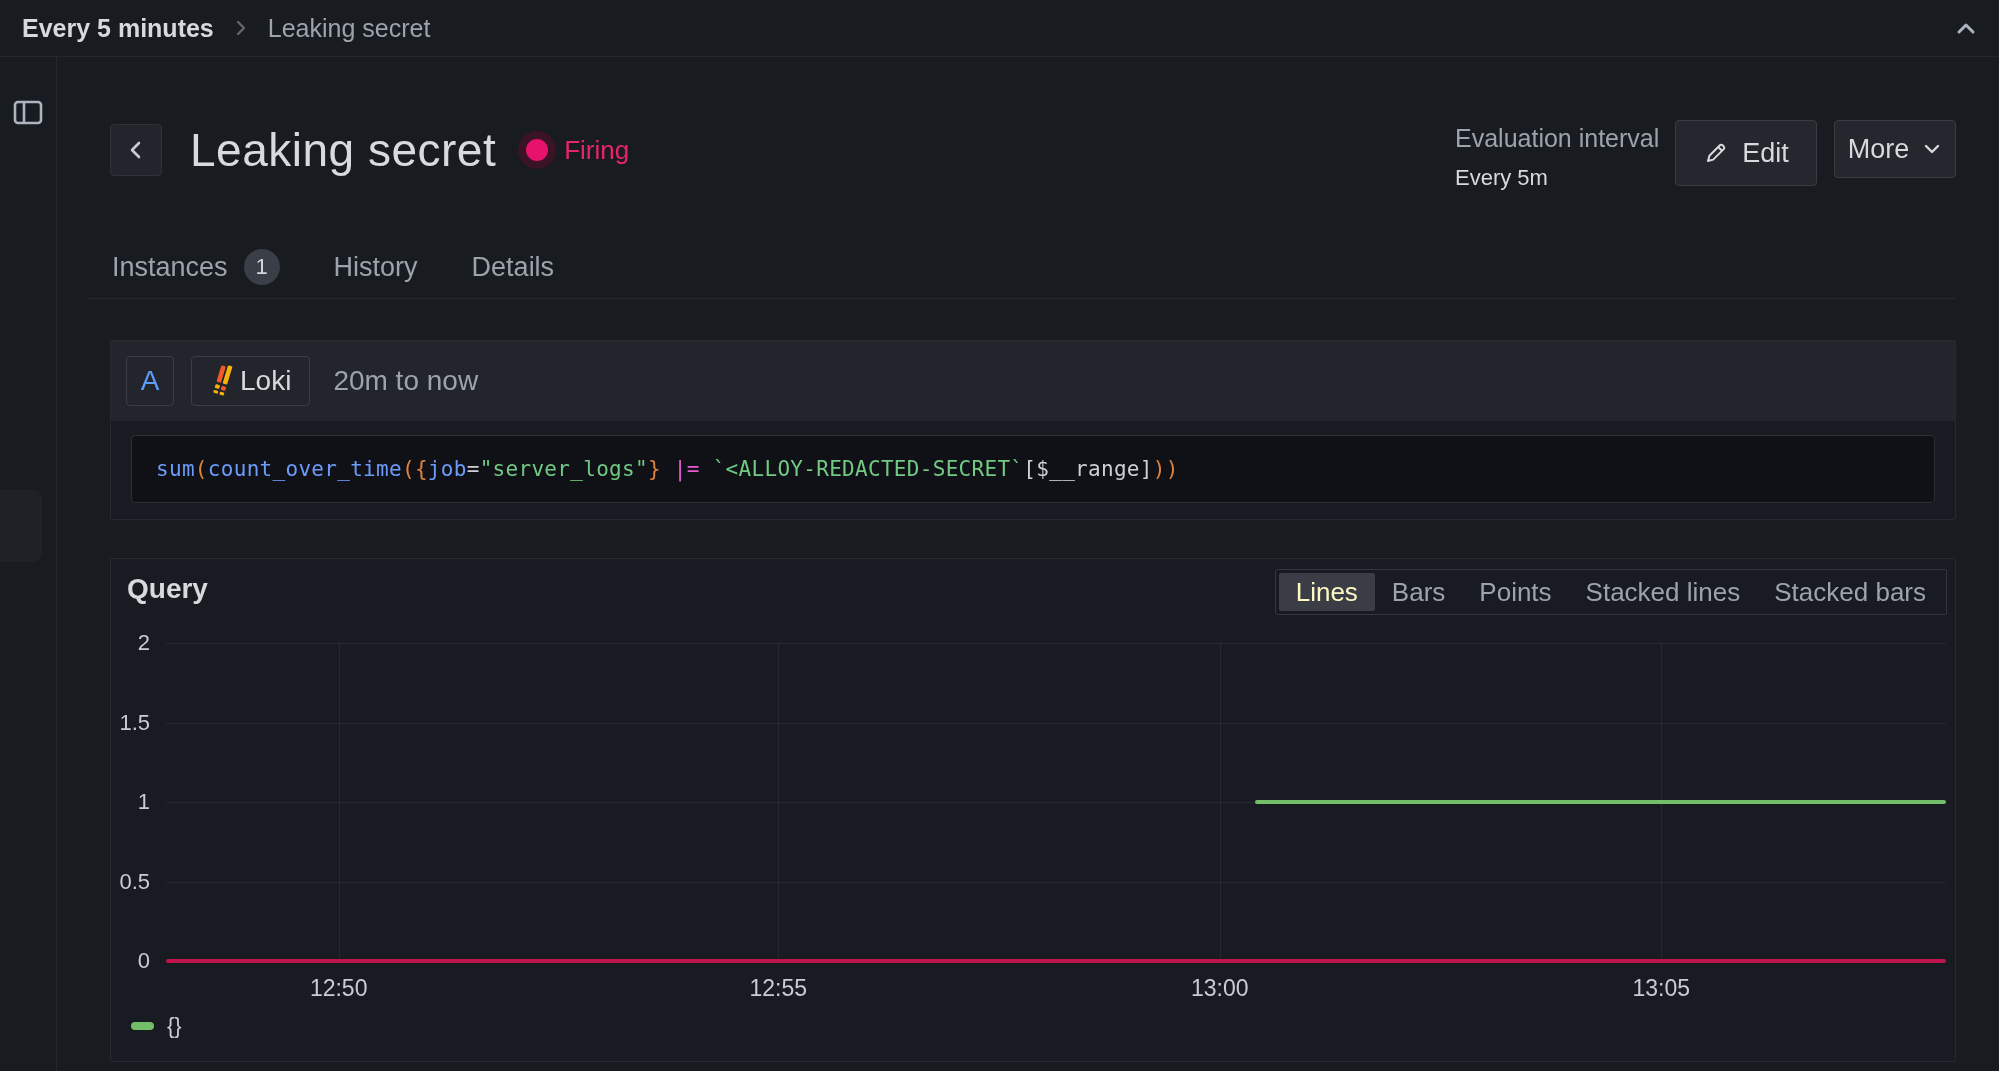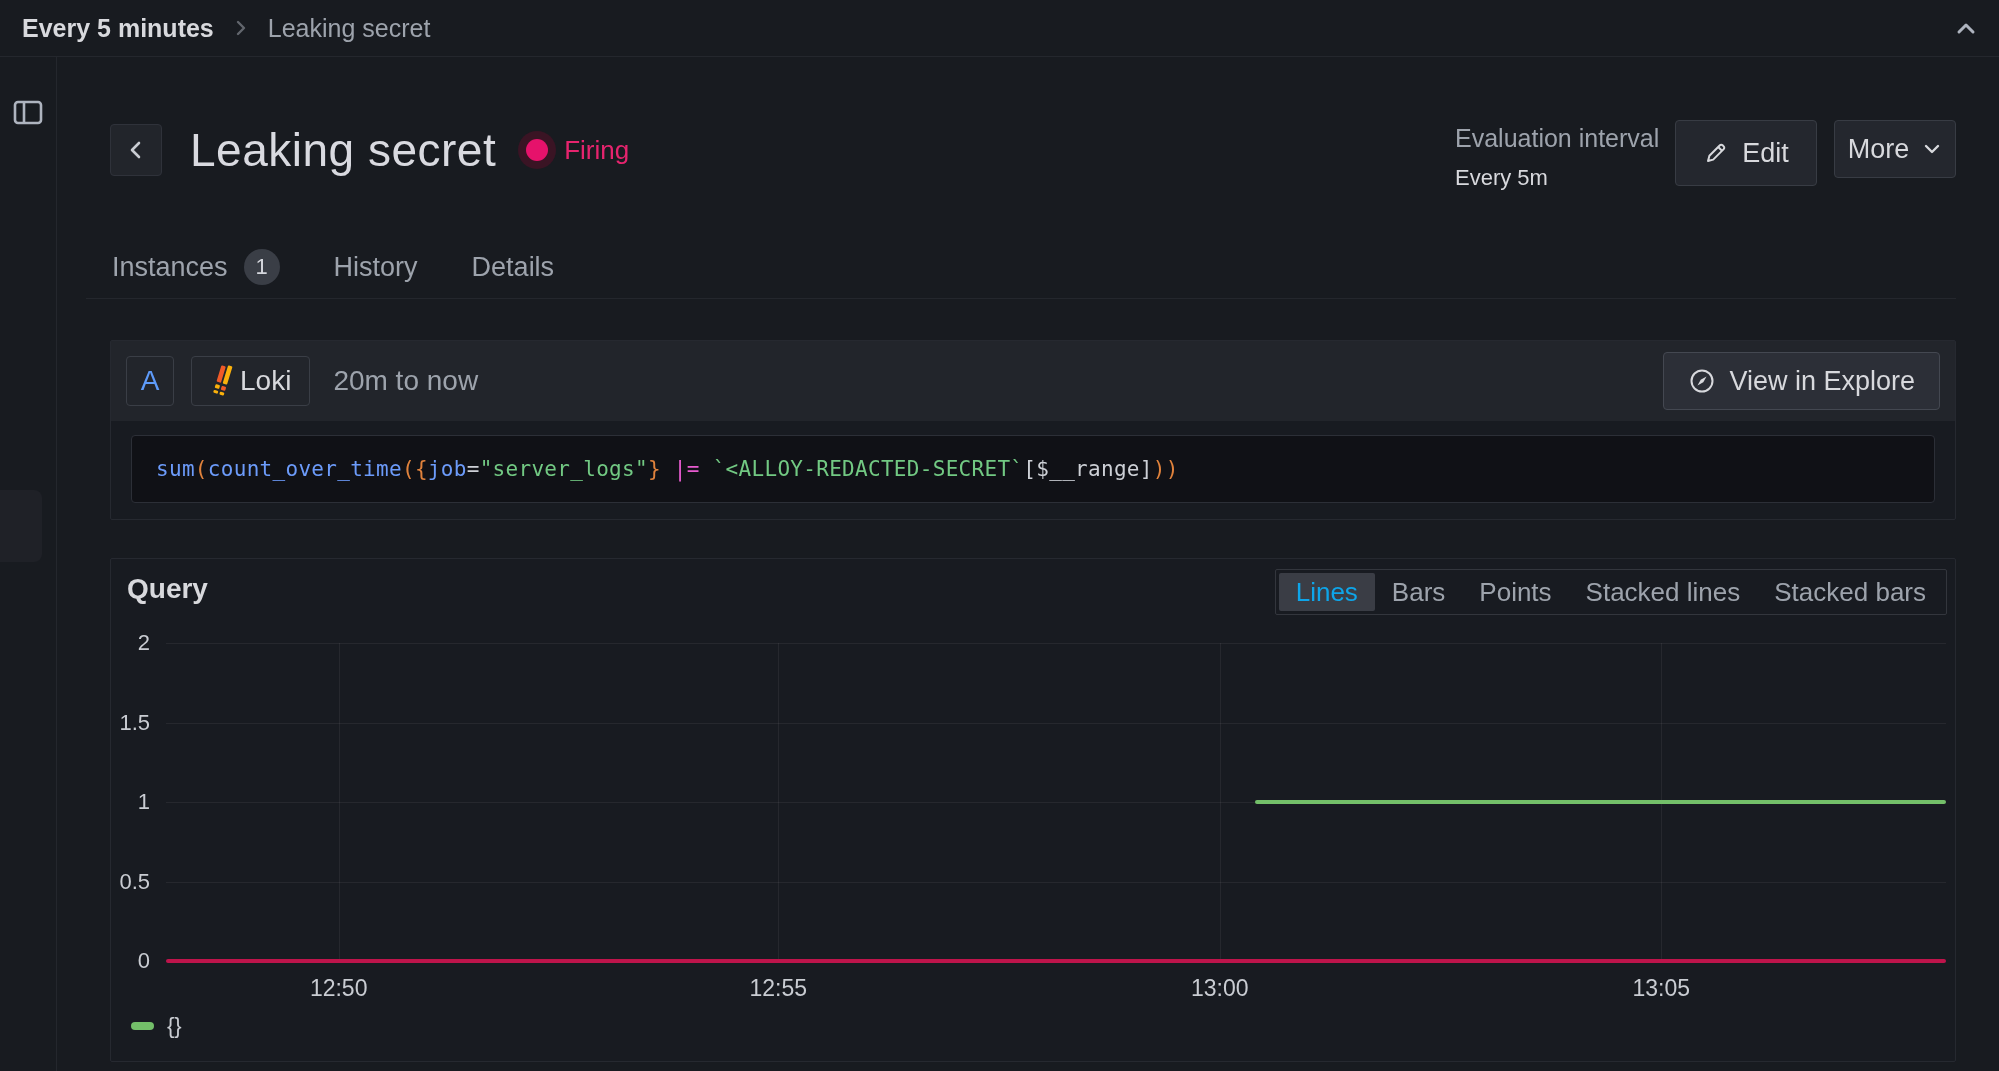--- a/index.html
+++ b/index.html
@@ -93,21 +93,21 @@
   .tok-plain{color:#CDD0D6;}
 
   
   .graph-panel{position:absolute;left:110px;top:558px;width:1846px;height:504px;
     border:1px solid #262930;border-radius:2px;background:var(--panel-bg);}
   .graph-title{position:absolute;left:16px;top:14px;font-size:28px;font-weight:700;color:var(--text-primary);}
   .mode-group{position:absolute;right:8px;top:10px;height:46px;border:1px solid #33363D;border-radius:2px;
     display:flex;align-items:stretch;padding:3px;background:transparent;}
   .mode-option{padding:0 17px;font-size:26px;color:var(--text-secondary);display:flex;align-items:center;
     cursor:pointer;border-radius:2px;}
-  .mode-option.active{background:#3A3D45;color:#0ea5e9;font-weight:500;}
+  .mode-option.active{background:#3A3D45;color:#fef9c3;font-weight:500;}
 
   .chart-plot{position:absolute;left:55px;top:84px;width:1780px;height:318px;}
   .hgrid{position:absolute;left:0;width:100%;height:1px;background:rgba(201,204,210,0.08);}
   .vgrid{position:absolute;top:0;height:100%;width:1px;background:rgba(201,204,210,0.08);}
   .ytick{position:absolute;left:-16px;transform:translate(-100%,-50%);font-size:22px;color:#C9CCD2;}
   .xtick{position:absolute;top:calc(100% + 14px);transform:translateX(-50%);font-size:23px;color:#C9CCD2;}
   .series-line{position:absolute;height:4px;border-radius:2px;}
 
   .chart-legend{position:absolute;left:20px;bottom:22px;display:flex;align-items:center;gap:26px;}
   .legend-item{display:flex;align-items:center;gap:13px;cursor:pointer;}
@@ -199,27 +199,20 @@
           <rect x="13.4" y="0" width="4.6" height="19" rx="1" fill="#FBB10B"></rect>
           <rect x="7" y="21.5" width="4.6" height="4" rx="1" fill="#FBB10B"></rect>
           <rect x="13.4" y="21.5" width="4.6" height="4" rx="1" fill="#F05A28"></rect>
           <rect x="7" y="27.5" width="4.6" height="3" rx="1" fill="#FBB10B"></rect>
           <rect x="13.4" y="27.5" width="4.6" height="3" rx="1" fill="#FBB10B"></rect>
         </g>
       </svg>
       <span>Loki</span>
     </button>
     <span class="time-range">20m to now</span>
-    <button class="btn explore-btn">
-      <svg width="28" height="28" viewBox="0 0 28 28">
-        <circle cx="14" cy="14" r="10.5" fill="none" stroke="#D8D9DD" stroke-width="2"></circle>
-        <path d="M18.5 9.5 L15.3 15.3 L9.5 18.5 L12.7 12.7 Z" fill="#D8D9DD"></path>
-      </svg>
-      <span>View in Explore</span>
-    </button>
   </div>
   <div class="query-body">
     <div class="code-box"><span class="tok-blue">sum</span><span class="tok-orange">(</span><span class="tok-blue">count_over_time</span><span class="tok-orange">(</span><span class="tok-orange">{</span><span class="tok-blue">job</span><span class="tok-plain">=</span><span class="tok-green">"server_logs"</span><span class="tok-orange">}</span><span class="tok-plain"> </span><span class="tok-pink">|=</span><span class="tok-plain"> </span><span class="tok-green">`&lt;ALLOY-REDACTED-SECRET`</span><span class="tok-plain">[$__range]</span><span class="tok-orange">))</span></div>
   </div>
 </div>
 
 <div class="graph-panel">
   <div class="graph-title">Query</div>
 
   <div class="mode-group">

